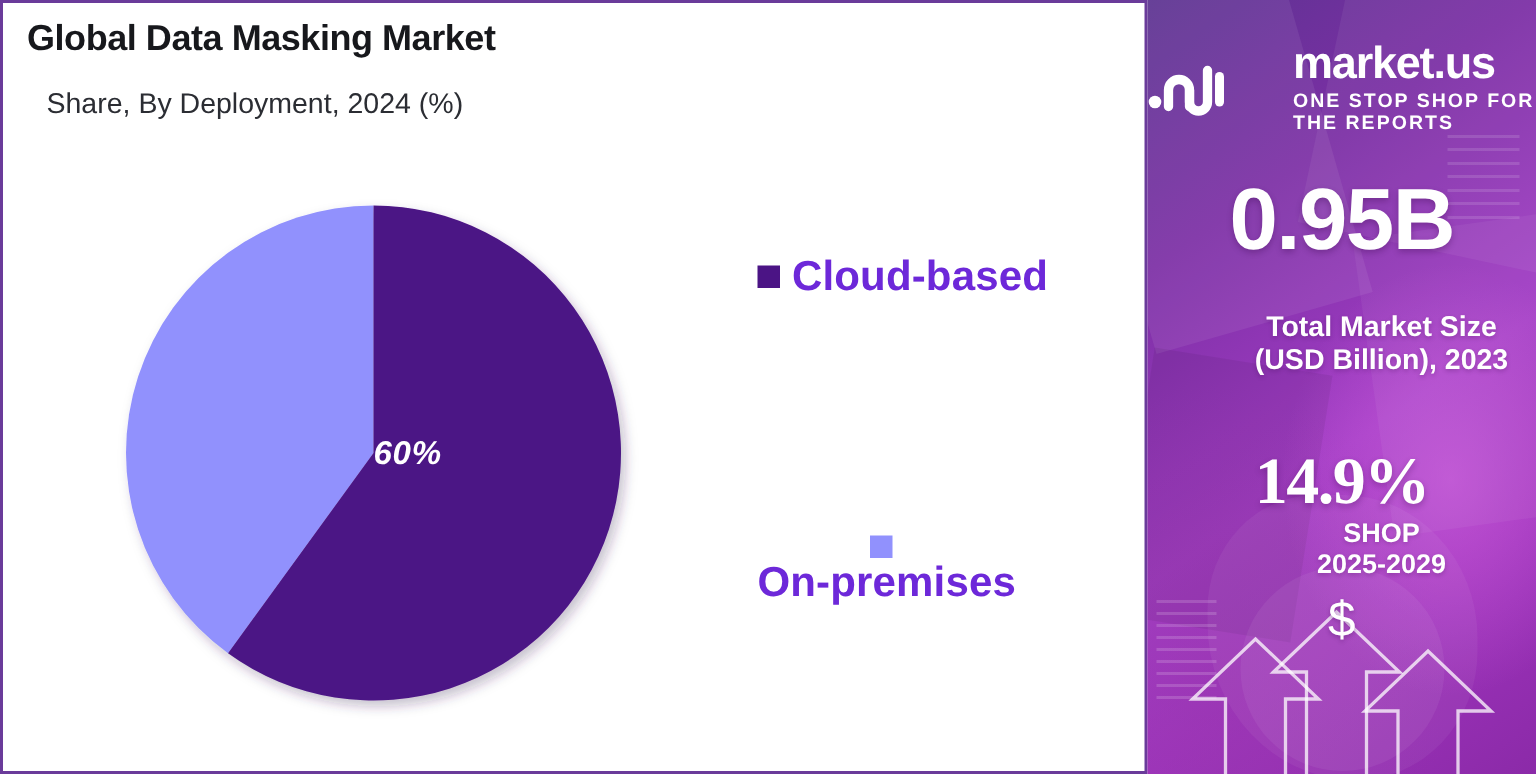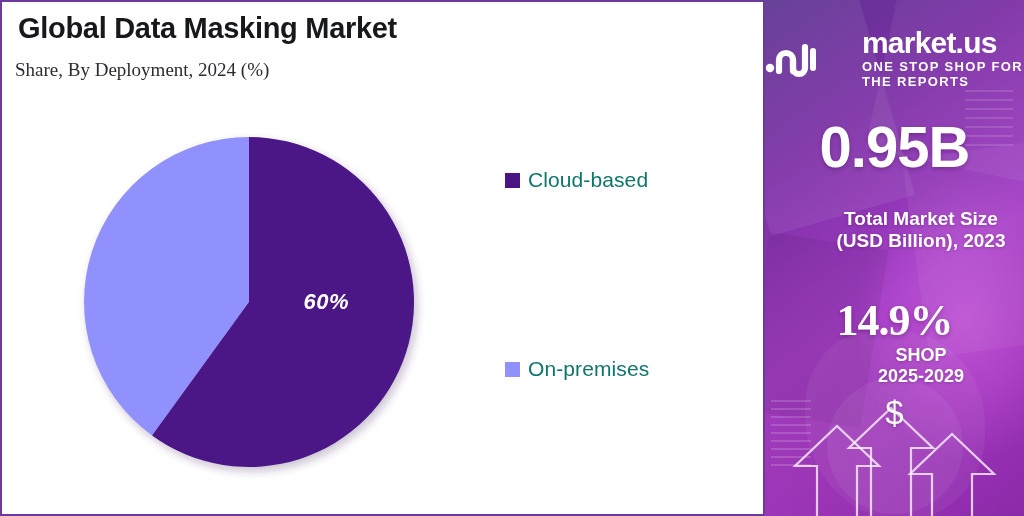--- a/index.html
+++ b/index.html
@@ -28,36 +28,35 @@
     height: 516px;
     background: #ffffff;
     border: 2px solid #6a3b9a;
     box-sizing: border-box;
     overflow: hidden;
   }
   .chart-title {
     position: absolute;
     left: 16px;
     top: 10px;
-    font-size: 29px;
+    font-size: 24px;
     font-weight: 700;
     color: #17181c;
     letter-spacing: -0.3px;
     white-space: nowrap;
   }
   .chart-subtitle {
     position: absolute;
-    left: 13px;
+    left: 29px;
     top: 57px;
     font-size: 19px;
     font-weight: 400;
     color: #2b2d33;
     letter-spacing: 0px;
     white-space: nowrap;
-    font-family: Liberation Serif, serif;
   }
 
   
   .pie-wrap {
     position: absolute;
     left: 80px;
     top: 108px;
     width: 340px;
     height: 386px;
   }
@@ -65,48 +64,48 @@
     display: block;
     width: 340px;
     height: 386px;
     overflow: visible;
   }
   .pie-label {
     position: absolute;
     left: 167px;
     top: 179px;
     width: 100px;
-    text-align: right;
+    text-align: left;
     font-size: 22px;
     font-style: italic;
     font-weight: 700;
     color: #ffffff;
     letter-spacing: 0.5px;
   }
 
   
   .legend-item {
     position: absolute;
     display: flex;
     align-items: center;
     white-space: nowrap;
   }
   .legend-item.first  { left: 503px; top: 166px; }
-  .legend-item.second { left: 503px; top: 355px; }
+  .legend-item.second { left: 503px; top: 355px; flex-direction: column; }
   .legend-swatch {
     width: 15px;
     height: 15px;
     flex: 0 0 15px;
     margin-right: 8px;
     box-sizing: border-box;
   }
   .legend-text {
-    font-size: 21px;
-    font-weight: 400;
-    color: #0f766e;
+    font-size: 28px;
+    font-weight: 700;
+    color: #6d28d9;
     letter-spacing: 0.1px;
   }
 
   
   .stats-panel {
     position: absolute;
     left: 765px;
     top: 0;
     width: 259px;
     height: 516px;

